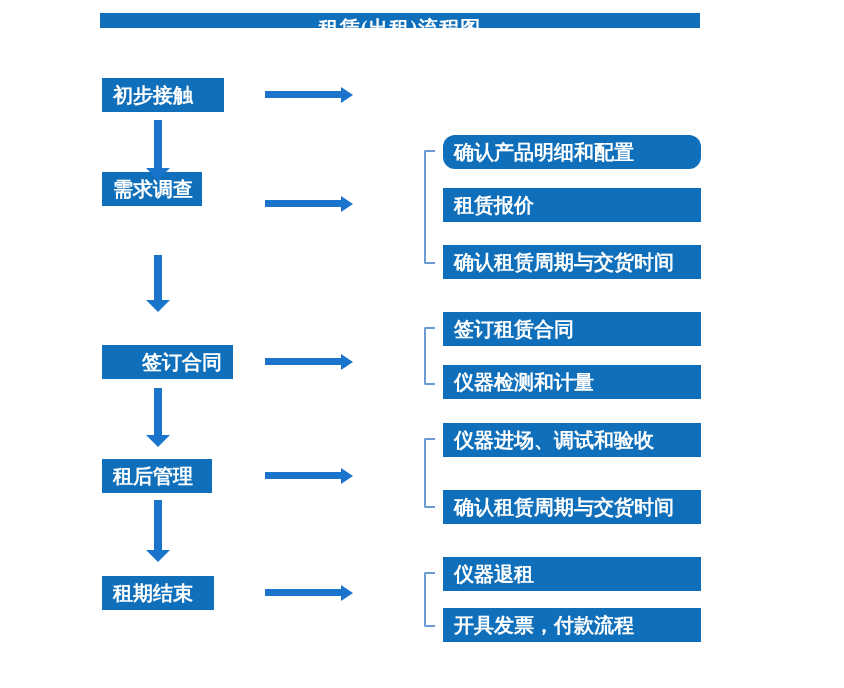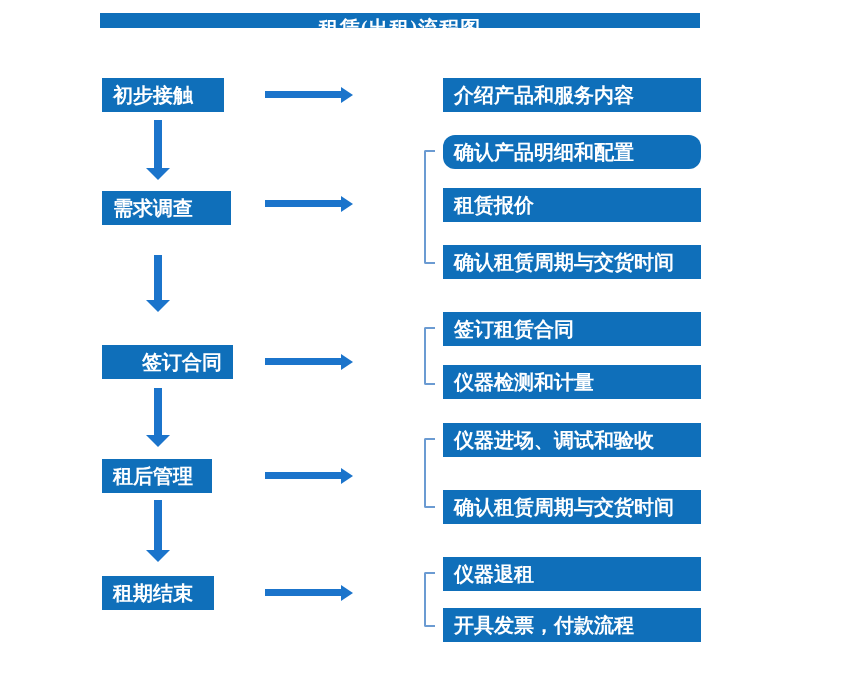--- a/index.html
+++ b/index.html
@@ -79,26 +79,25 @@
   }
 </style>
 </head>
 <body>
 
 <div class="canvas">
 
   <div class="title-bar">租赁(出租)流程图</div>
 
   <div class="box stage" style="top:78px;  width:122px;">初步接触</div>
-  <div class="box stage" style="top:191px; width:129px;">需求调查</div>
+  <div class="box stage" style="top:172px; width:100px;">需求调查</div>
   <div class="box stage" style="top:345px; width:131px;padding-left:40px;">签订合同</div>
   <div class="box stage" style="top:459px; width:110px;">租后管理</div>
   <div class="box stage" style="top:576px; width:112px;">租期结束</div>
 
-  <div class="box detail" style="top:78px;">介绍产品和服务内容</div>
   <div class="box detail" style="top:135px;border-radius:12px;">确认产品明细和配置</div>
   <div class="box detail" style="top:188px;">租赁报价</div>
   <div class="box detail" style="top:245px;">确认租赁周期与交货时间</div>
   <div class="box detail" style="top:312px;">签订租赁合同</div>
   <div class="box detail" style="top:365px;">仪器检测和计量</div>
   <div class="box detail" style="top:423px;">仪器进场、调试和验收</div>
   <div class="box detail" style="top:490px;">确认租赁周期与交货时间</div>
   <div class="box detail" style="top:557px;">仪器退租</div>
   <div class="box detail" style="top:608px;">开具发票，付款流程</div>
 

